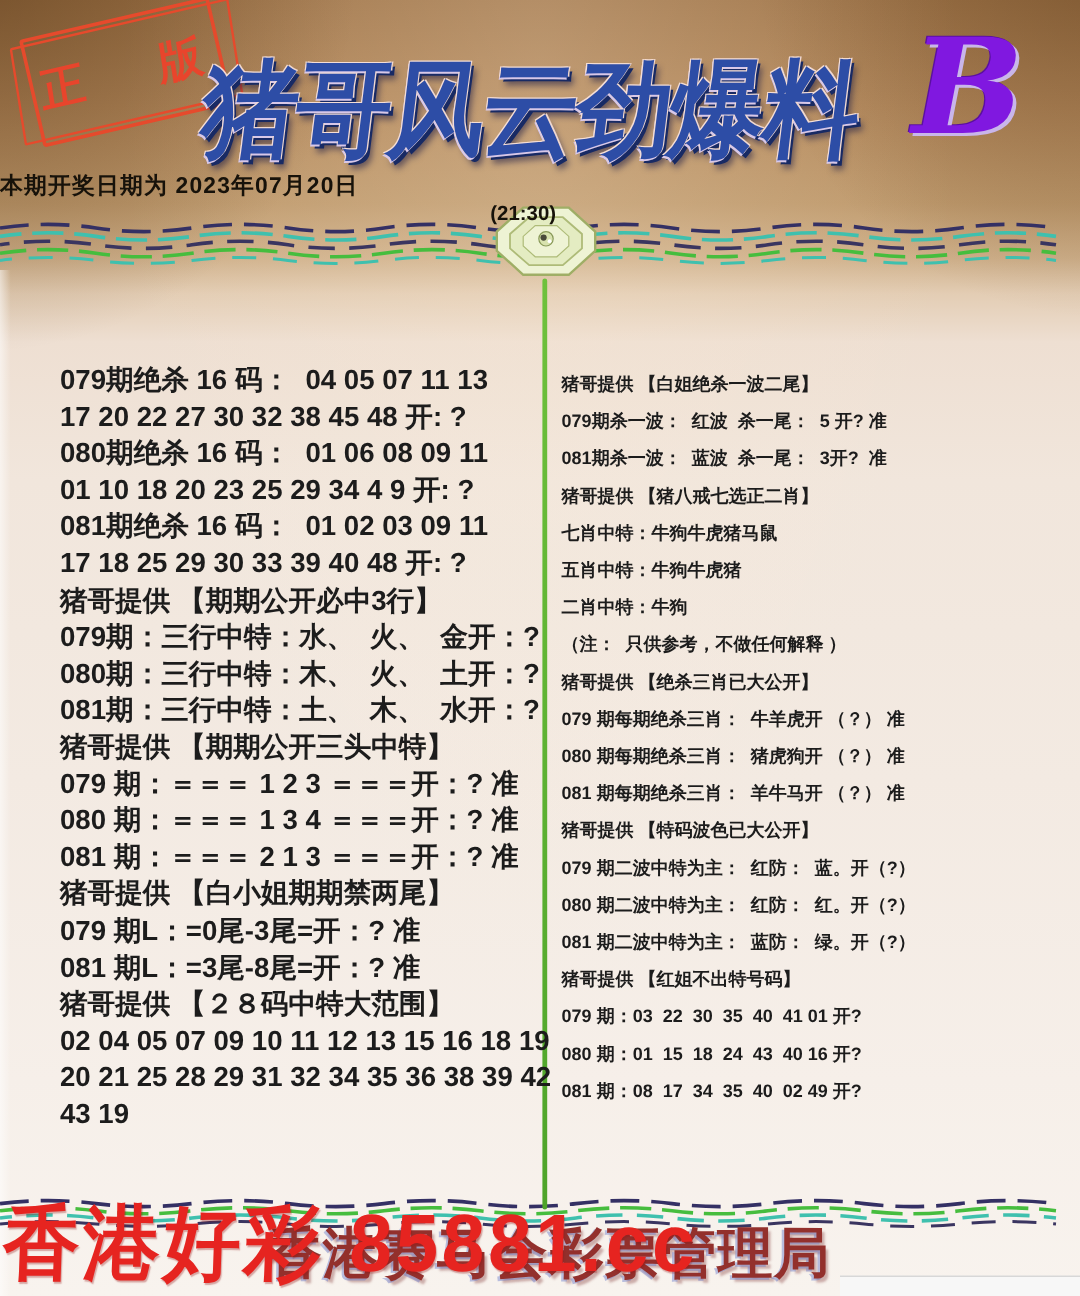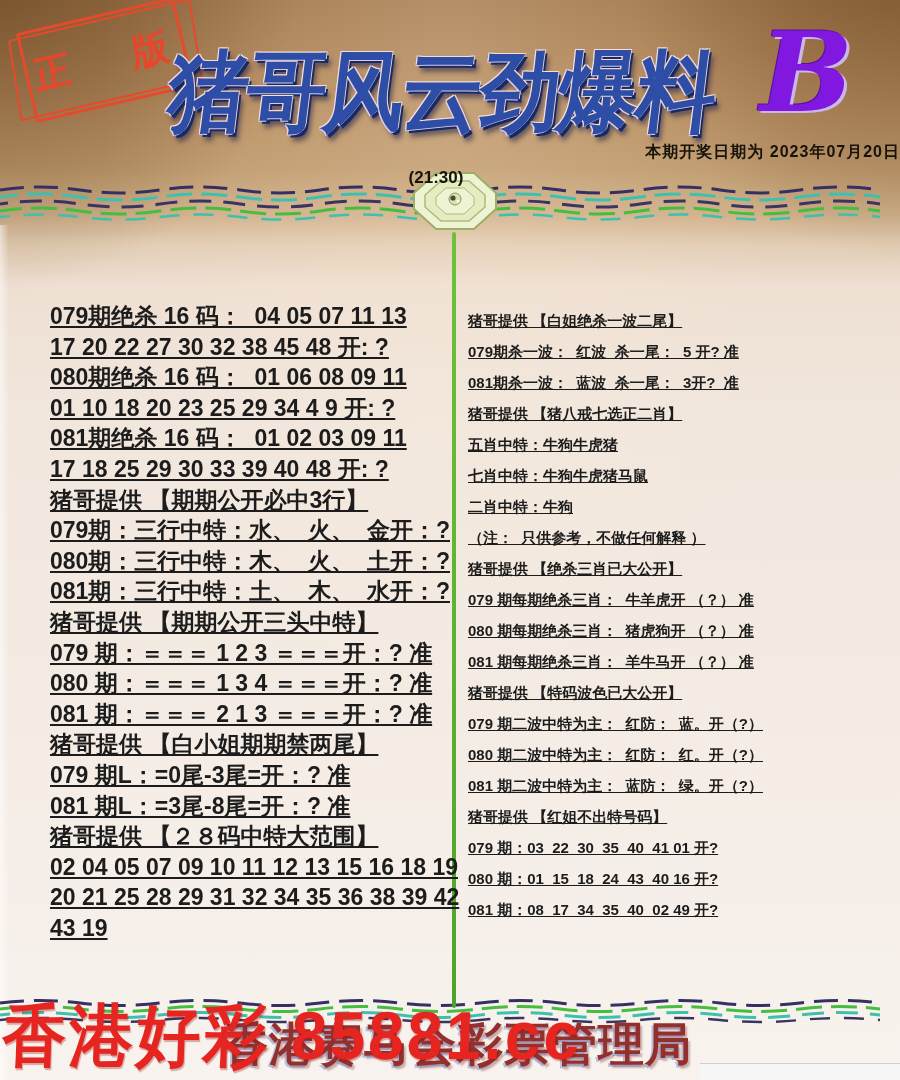--- a/index.html
+++ b/index.html
@@ -24,30 +24,30 @@
     white-space:pre;text-indent:18px;transform:skewX(-4deg);}
   .title{position:absolute;left:176px;top:34px;width:560px;
     font-size:80px;font-weight:900;letter-spacing:-2px;color:#2d4da6;
     transform:skewX(-7deg) scaleY(1.1);transform-origin:left top;white-space:nowrap;
     text-shadow:-1px -1px 0 #f5ded6,1px -1px 0 #f0d8d0,-1px 1px 0 #d8c8e8,
       3px 3px 0 #182a64,5px 6px 5px rgba(25,25,70,.55);}
   .edition{position:absolute;left:760px;top:18px;
     font-family:"DejaVu Serif","Liberation Serif",serif;font-style:italic;
     font-size:110px;font-weight:700;color:#8018e0;line-height:1;
     text-shadow:3px 2px 0 #c9b6ea,-1px -1px 0 #5a10a0;}
-  .date-line{position:absolute;left:0;top:142px;width:100%;text-align:right;
-    font-size:16px;font-weight:700;color:#17120a;letter-spacing:1px;z-index:6;}
+  .date-line{position:absolute;left:0;top:142px;width:100%;text-align:left;
+    font-size:19px;font-weight:700;color:#17120a;letter-spacing:1px;z-index:6;}
   .draw-time{position:absolute;left:0;top:168px;width:100%;text-align:center;
     font-size:17px;font-weight:700;color:#17120a;transform:translateX(-14px);z-index:6;}
   .band-top{position:absolute;left:0;top:180px;z-index:3;}
   .band-bottom{position:absolute;left:0;top:997px;z-index:1;}
   .bagua{position:absolute;left:408px;top:167px;z-index:4;}
   .divider{position:absolute;left:452px;top:232px;width:4px;height:776px;
     background:linear-gradient(180deg,#6ec13c,#4ea42a);z-index:2;border-radius:2px;}
-  .col{position:absolute;color:#1c1c1c;z-index:2;text-decoration:underline;}
+  .col{position:absolute;color:#1c1c1c;z-index:2;}
   .col-left{left:50px;top:301px;width:410px;font-size:23px;line-height:30.6px;font-weight:600;}
   .col-right{left:468px;top:305px;width:430px;font-size:15px;line-height:31px;font-weight:600;}
   .ln{white-space:pre;}
   .issuer{position:absolute;left:222px;top:1014px;font-size:46px;font-weight:700;
     color:#93302c;letter-spacing:1px;z-index:2;white-space:pre;
     text-shadow:-2px 2px 0 rgba(90,110,200,.40),2px 3px 2px rgba(120,40,40,.35);}
   .watermark{position:absolute;left:4px;top:990px;font-size:64px;font-weight:900;
     color:#e62420;letter-spacing:3px;z-index:3;white-space:pre;
     transform:skewX(-2deg) scaleY(1.06);transform-origin:left top;
     text-shadow:1px 2px 1px rgba(150,20,20,.35);}
@@ -112,22 +112,22 @@
     <div class="ln">02 04 05 07 09 10 11 12 13 15 16 18 19</div>
     <div class="ln">20 21 25 28 29 31 32 34 35 36 38 39 42</div>
     <div class="ln">43 19</div>
   </div>
 
   <div class="col col-right">
     <div class="ln">猪哥提供 【白姐绝杀一波二尾】</div>
     <div class="ln">079期杀一波：  红波  杀一尾：  5 开? 准</div>
     <div class="ln">081期杀一波：  蓝波  杀一尾：  3开?  准</div>
     <div class="ln">猪哥提供 【猪八戒七选正二肖】</div>
+    <div class="ln">七肖中特：牛狗牛虎猪马鼠</div>
     <div class="ln">五肖中特：牛狗牛虎猪</div>
-    <div class="ln">七肖中特：牛狗牛虎猪马鼠</div>
     <div class="ln">二肖中特：牛狗</div>
     <div class="ln">（注：  只供参考，不做任何解释 ）</div>
     <div class="ln">猪哥提供 【绝杀三肖已大公开】</div>
     <div class="ln">079 期每期绝杀三肖：  牛羊虎开 （？） 准</div>
     <div class="ln">080 期每期绝杀三肖：  猪虎狗开 （？） 准</div>
     <div class="ln">081 期每期绝杀三肖：  羊牛马开 （？） 准</div>
     <div class="ln">猪哥提供 【特码波色已大公开】</div>
     <div class="ln">079 期二波中特为主：  红防：  蓝。开（?）</div>
     <div class="ln">080 期二波中特为主：  红防：  红。开（?）</div>
     <div class="ln">081 期二波中特为主：  蓝防：  绿。开（?）</div>

